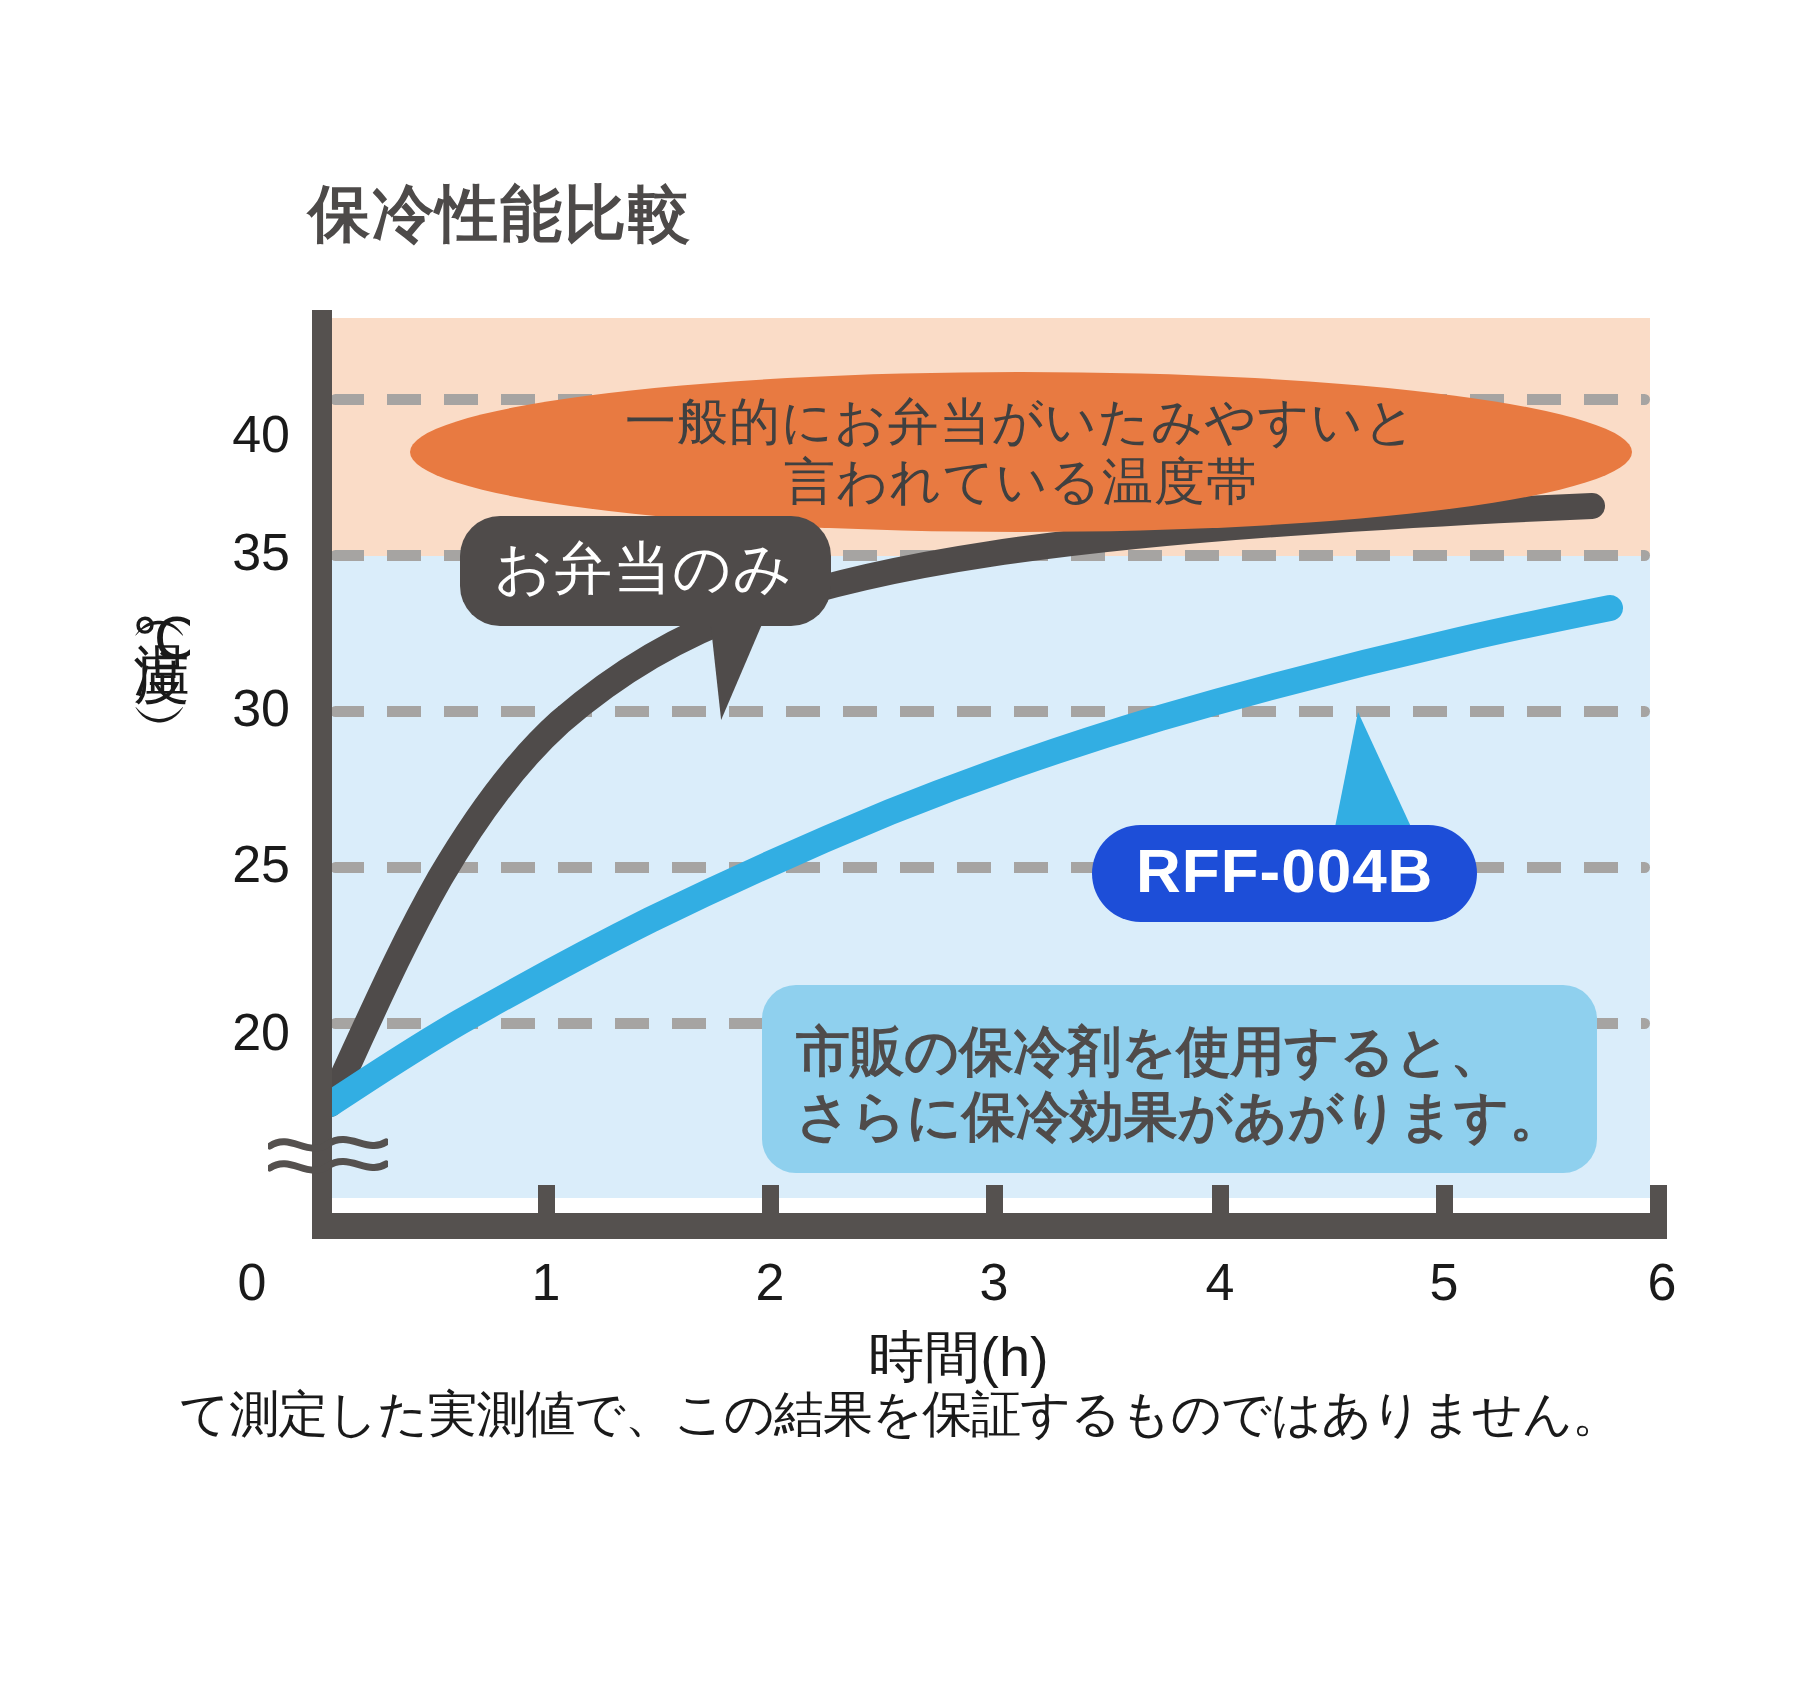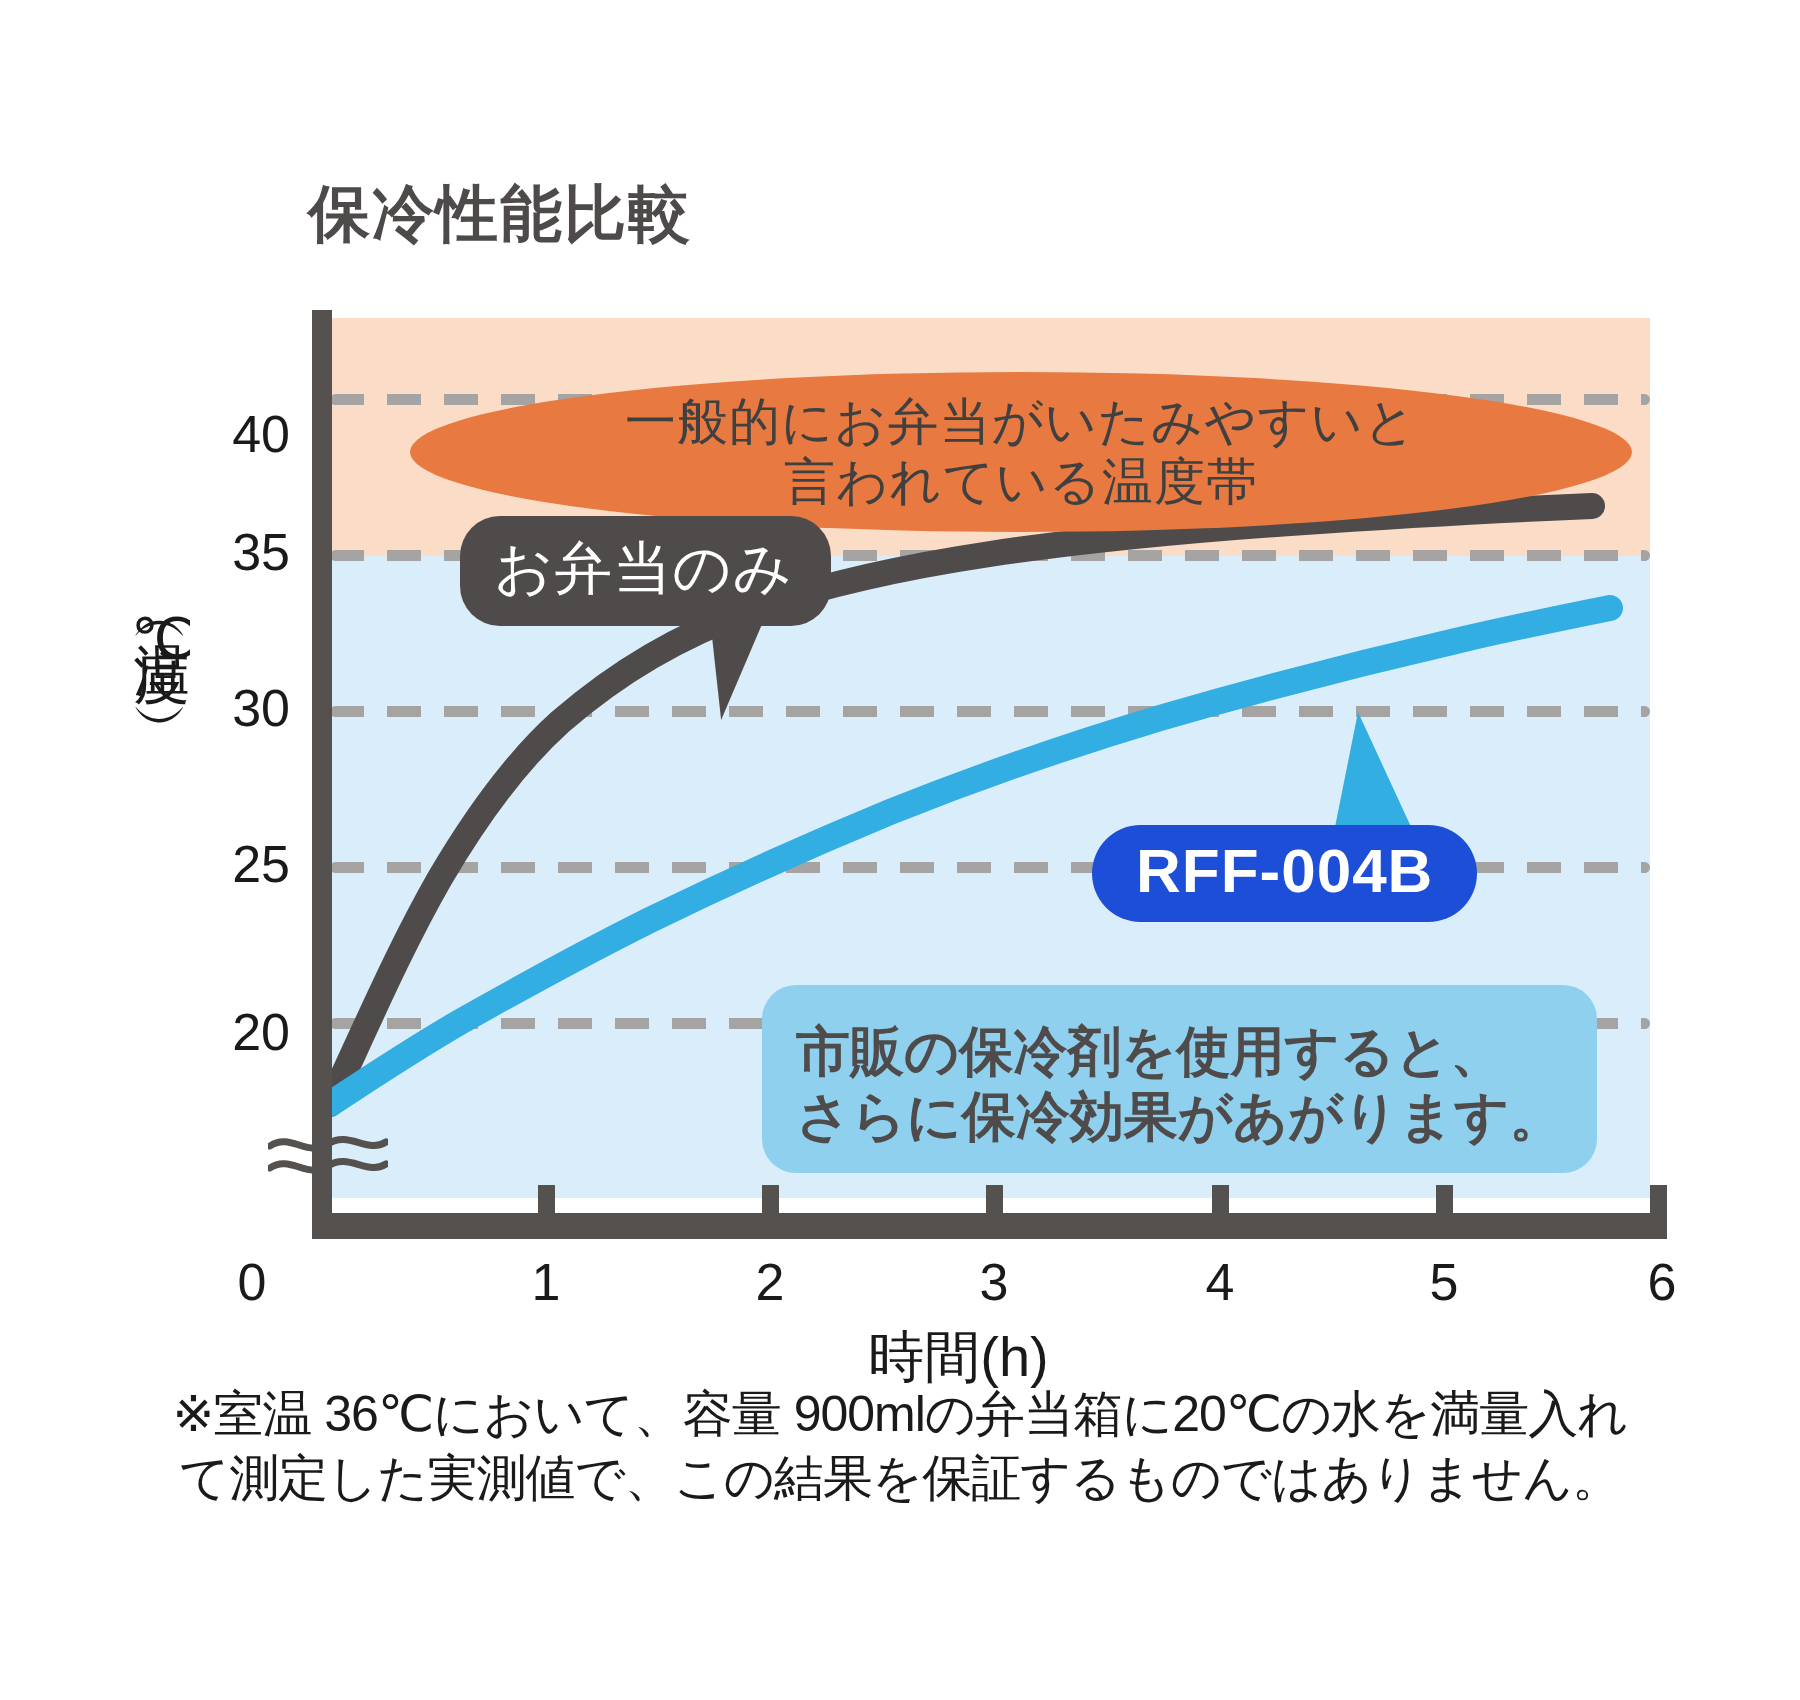--- a/index.html
+++ b/index.html
@@ -307,15 +307,14 @@
 
 <div id="rff-callout-tail"></div>
 <div id="rff-callout">RFF-004B</div>
 
 <div id="coolant-note">
   <div>市販の保冷剤を使用すると、</div>
   <div>さらに保冷効果があがります。</div>
 </div>
 
 <div id="footnote">
-  <div>※室温 36℃において、容量 900mlの弁当箱に20℃の水を満量入れ</div>
   <div>て測定した実測値で、この結果を保証するものではありません。</div>
 </div>
 
 </body></html>

